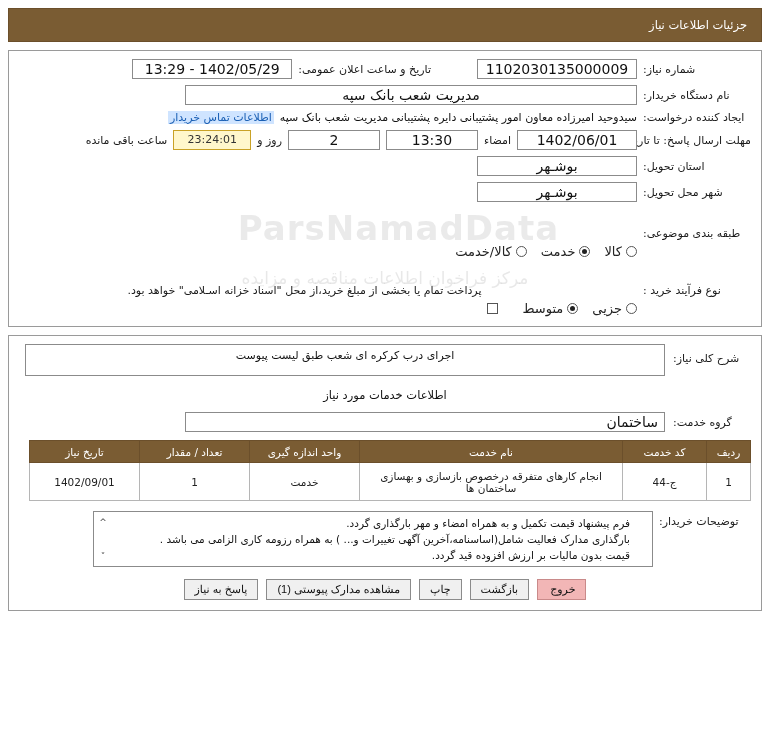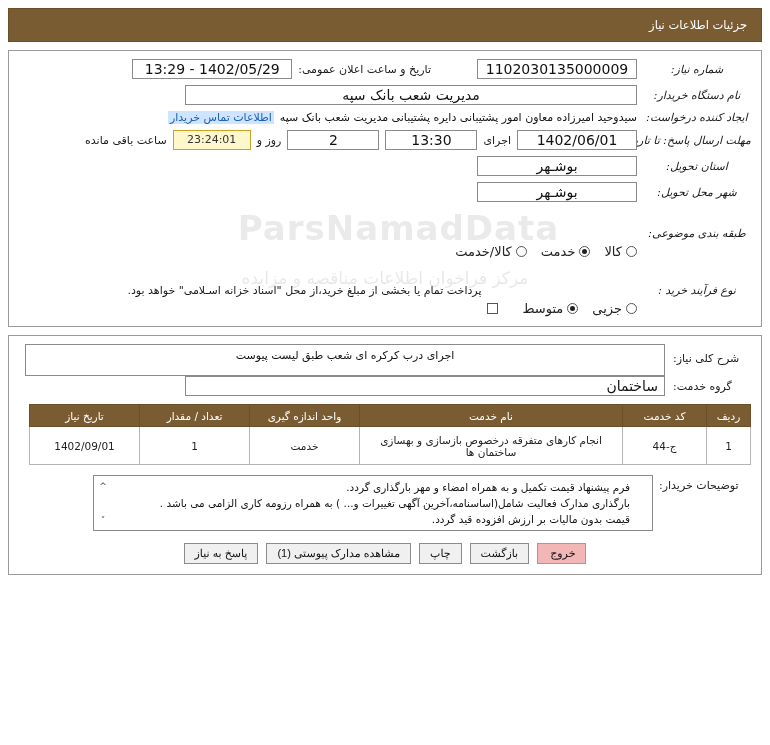--- a/index.html
+++ b/index.html
@@ -44,21 +44,21 @@
     justify-content: flex-start;
     margin-bottom: 6px;
     gap: 6px;
   }
   .lbl {
     font-size: 11px;
     color: #1a1a1a;
     text-align: left;
     white-space: nowrap;
   }
-  .lbl.w110 { width: 108px; text-align: center; font-style: italic; }
+  .lbl.w110 { width: 108px; text-align: left; }
 
   .fld {
     border: 1px solid #8b8b8b;
     background: #fff;
     height: 20px;
     line-height: 18px;
     padding: 0 6px;
     font-size: 14px;
     color: #111;
     text-align: center;
@@ -238,21 +238,21 @@
 
     <div class="row">
       <span class="lbl w110">ایجاد کننده درخواست:</span>
       <span class="reqtxt">سیدوحید امیرزاده معاون امور پشتیبانی دایره پشتیبانی مدیریت شعب بانک سپه</span>
       <a class="link" href="#">اطلاعات تماس خریدار</a>
     </div>
 
     <div class="row">
       <span class="lbl w110">مهلت ارسال پاسخ: تا تاریخ:</span>
       <span class="fld f-ans">1402/06/01</span>
-      <span class="lbl">اجرای</span>
+      <span class="lbl">امضاء</span>
       <span class="fld f-time">13:30</span>
       <span class="fld f-days">2</span>
       <span class="lbl">روز و</span>
       <span class="clockbox">23:24:01</span>
       <span class="lbl">ساعت باقی مانده</span>
     </div>
 
     <div class="row">
       <span class="lbl w110">استان تحویل:</span>
       <span class="fld f-prov">بوشـهر</span>
@@ -301,20 +301,21 @@
 
   </div>
 
   <div class="panel">
 
     <div class="desc-row">
       <span class="lbl" style="width:78px;padding-top:8px;">شرح کلی نیاز:</span>
       <div class="desc-box">اجرای درب کرکره ای شعب طبق لیست پیوست</div>
     </div>
 
+    <div class="section-title">اطلاعات خدمات مورد نیاز</div>
 
     <div class="svc-row">
       <span class="lbl" style="width:78px;">گروه خدمت:</span>
       <span class="fld f-svcgroup">ساختمان</span>
     </div>
 
     <table class="items">
       <thead>
         <tr>
           <th style="width:44px;">ردیف</th>

